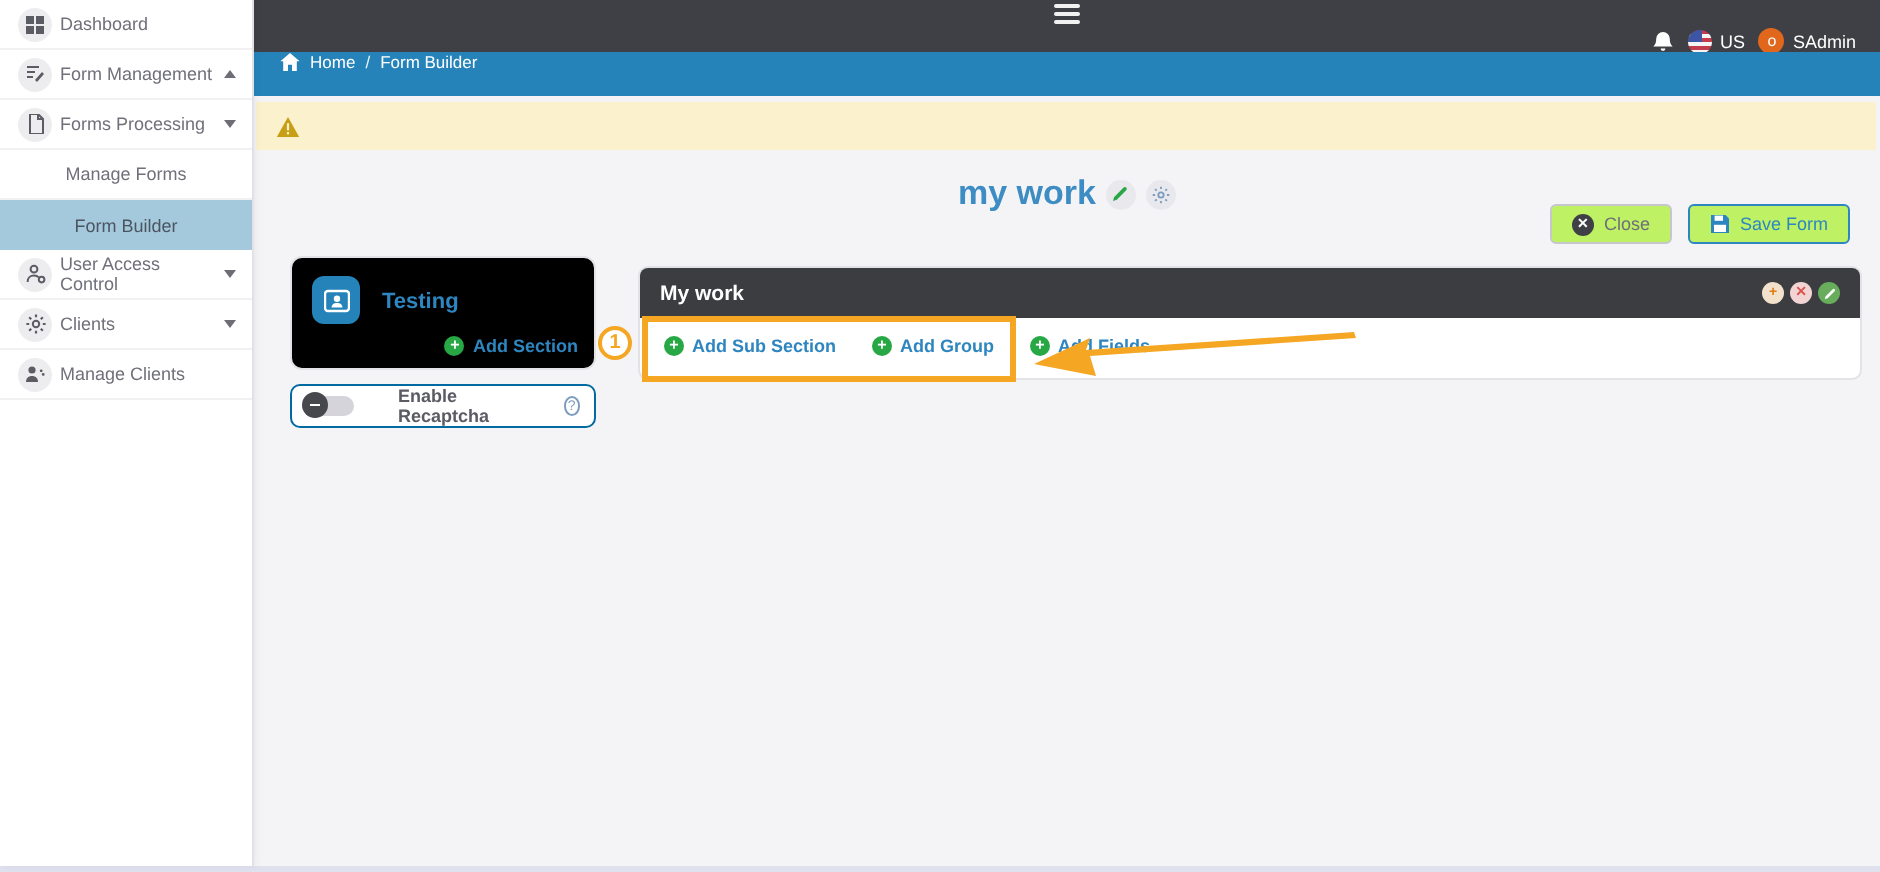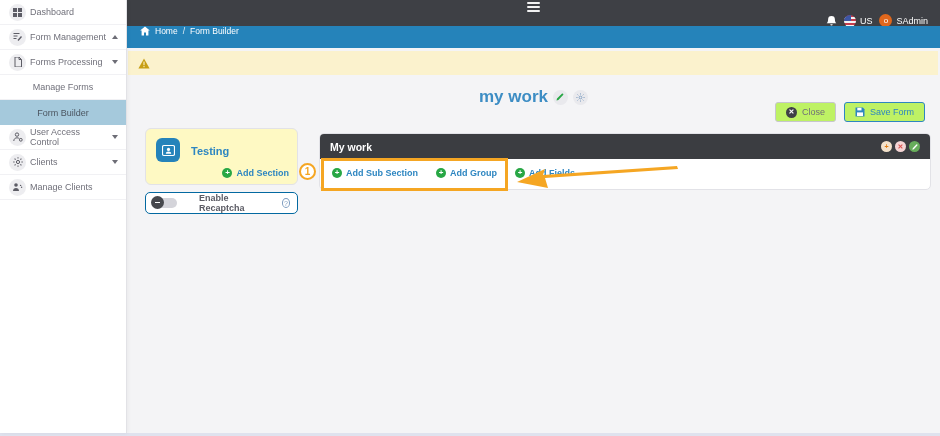--- a/index.html
+++ b/index.html
@@ -102,21 +102,21 @@
   .btn-close { border: 1px solid #c6c6cd; color: #6f6f78; }
   .x-circle {
     width: 11px; height: 11px; border-radius: 50%; background: #3f4046; color: #fff;
     display: flex; align-items: center; justify-content: center; font-size: 7px; font-weight: bold;
   }
   .btn-save { border: 1px solid #2e86c1; color: #2e86c1; }
 
   
   .testing-card {
     position: absolute; left: 145px; top: 128px; width: 153px; height: 57px;
-    background: #fef9c3; border: 1px solid #e2e2e7; border-radius: 6px;
+    background: #000000; border: 1px solid #e2e2e7; border-radius: 6px;
   }
   .sec-icon {
     position: absolute; left: 10px; top: 9px; width: 24px; height: 24px;
     border-radius: 6px; background: #2583ba; color: #fff;
     display: flex; align-items: center; justify-content: center;
   }
   .sec-title { position: absolute; left: 45px; top: 16px; color: #2e86c1; font-weight: bold; font-size: 11px; }
   .add-link { display: flex; align-items: center; gap: 4px; color: #2e86c1; font-size: 9px; font-weight: bold; cursor: pointer; }
   .add-section { position: absolute; right: 8px; bottom: 6px; }
   .plus-dot {

